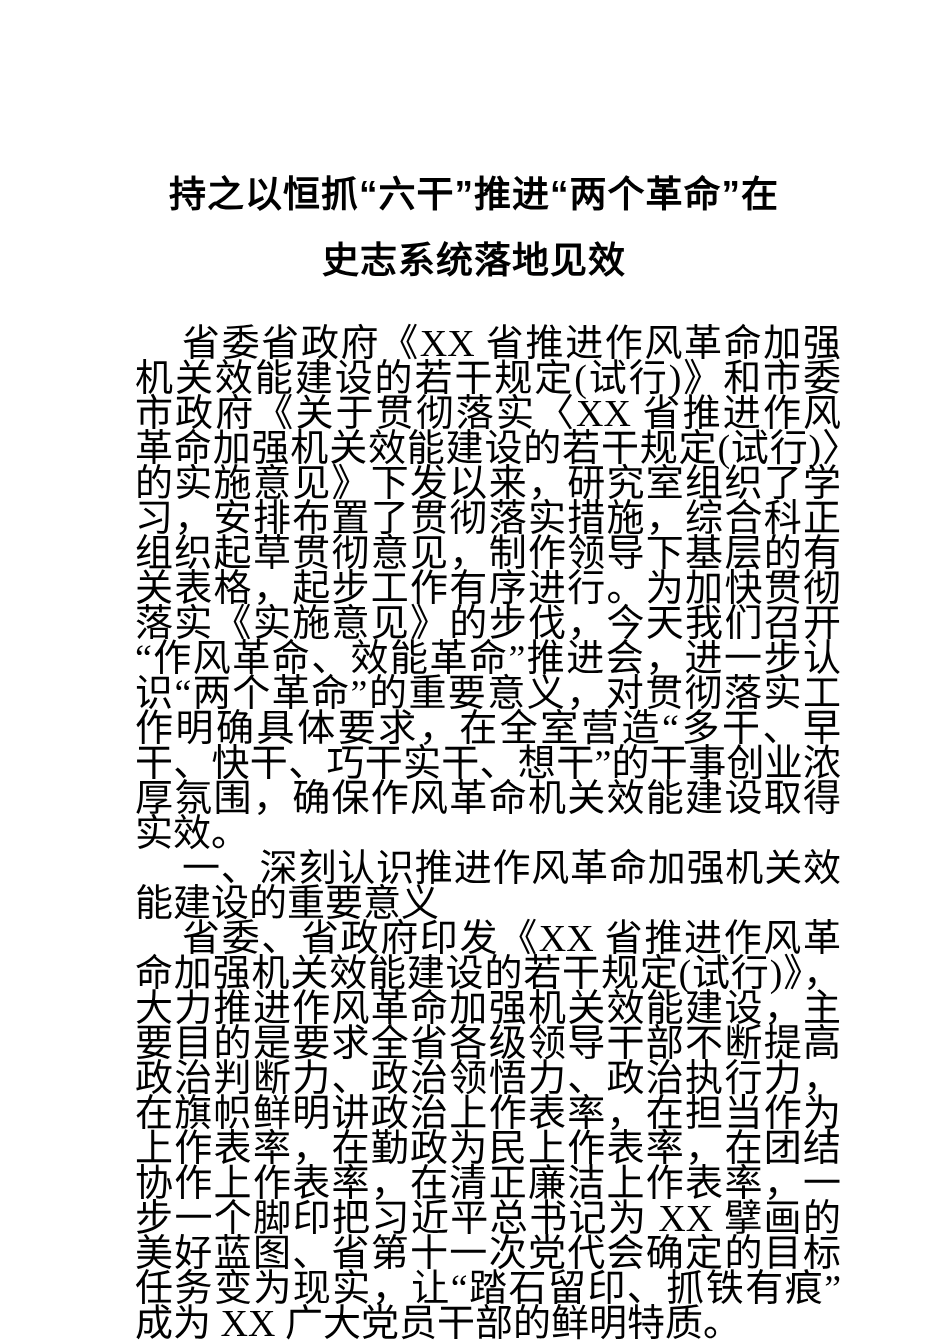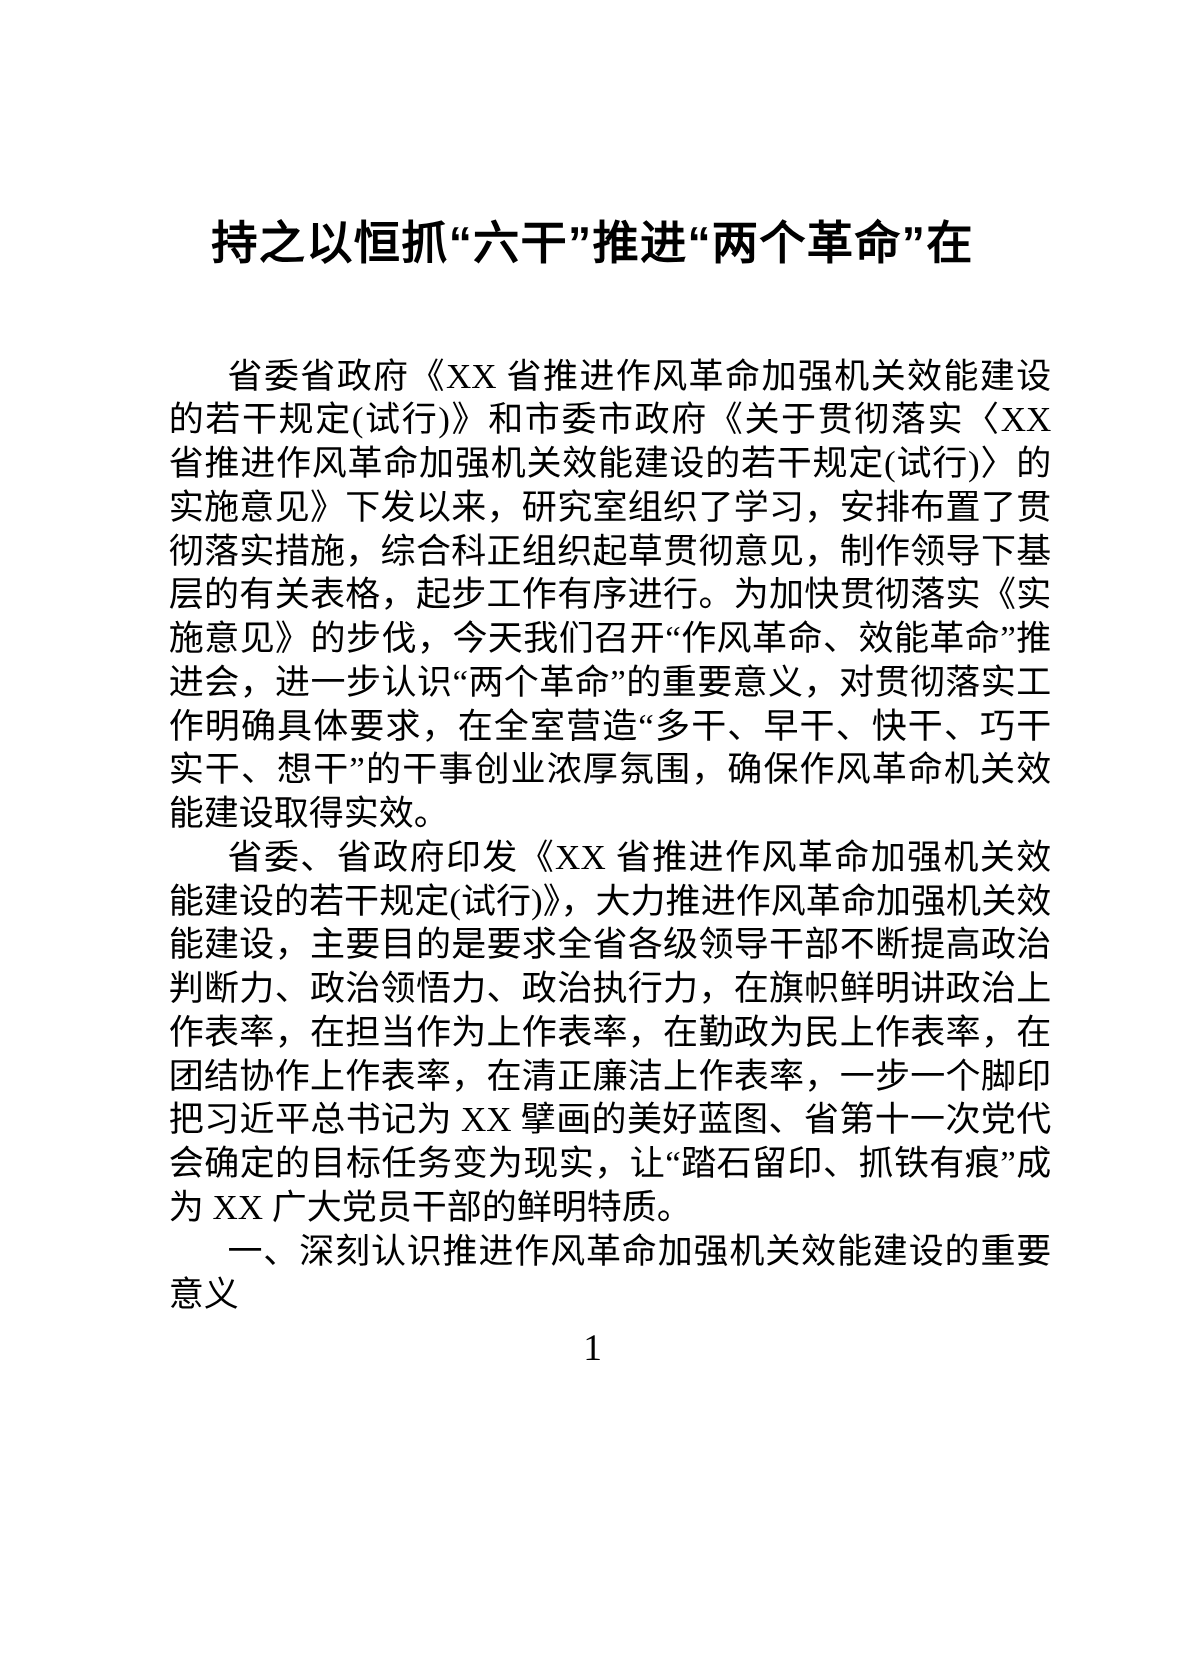--- a/index.html
+++ b/index.html
@@ -22,23 +22,23 @@
     font-family: "Liberation Sans", sans-serif;
     font-weight: bold;
     font-size: 37px;
     line-height: 66px;
     letter-spacing: 1px;
   }
   .title-line {
     display: block;
   }
   .doc-body {
-    margin: 56px 107px 0 135px;
+    margin: 32px 107px 0 135px;
     font-family: "Liberation Serif", serif;
-    font-size: 28px;
+    font-size: 38px;
     line-height: 35px;
     text-align: justify;
   }
   .doc-body p {
     margin: 0;
     padding: 0;
     text-indent: 47px;
     word-break: break-all;
   }
   .page-number {
@@ -49,23 +49,24 @@
     line-height: 34px;
   }
 </style>
 </head>
 <body>
 
 <div class="page">
 
   <h1 class="doc-title">
     <span class="title-line">持之以恒抓“六干”推进“两个革命”在</span>
+    <span class="title-line">史志系统落地见效</span>
   </h1>
 
   <div class="doc-body">
     <p>省委省政府《XX 省推进作风革命加强机关效能建设的若干规定(试行)》和市委市政府《关于贯彻落实〈XX 省推进作风革命加强机关效能建设的若干规定(试行)〉的实施意见》下发以来，研究室组织了学习，安排布置了贯彻落实措施，综合科正组织起草贯彻意见，制作领导下基层的有关表格，起步工作有序进行。为加快贯彻落实《实施意见》的步伐，今天我们召开“作风革命、效能革命”推进会，进一步认识“两个革命”的重要意义，对贯彻落实工作明确具体要求，在全室营造“多干、早干、快干、巧干实干、想干”的干事创业浓厚氛围，确保作风革命机关效能建设取得实效。</p>
+    <p>一、深刻认识推进作风革命加强机关效能建设的重要意义</p>
     <p>省委、省政府印发《XX 省推进作风革命加强机关效能建设的若干规定(试行)》，大力推进作风革命加强机关效能建设，主要目的是要求全省各级领导干部不断提高政治判断力、政治领悟力、政治执行力，在旗帜鲜明讲政治上作表率，在担当作为上作表率，在勤政为民上作表率，在团结协作上作表率，在清正廉洁上作表率，一步一个脚印把习近平总书记为 XX 擘画的美好蓝图、省第十一次党代会确定的目标任务变为现实，让“踏石留印、抓铁有痕”成为 XX 广大党员干部的鲜明特质。</p>
-    <p>一、深刻认识推进作风革命加强机关效能建设的重要意义</p>
   </div>
 
   <div class="page-number">1</div>
 
 </div>
 
 </body></html>

